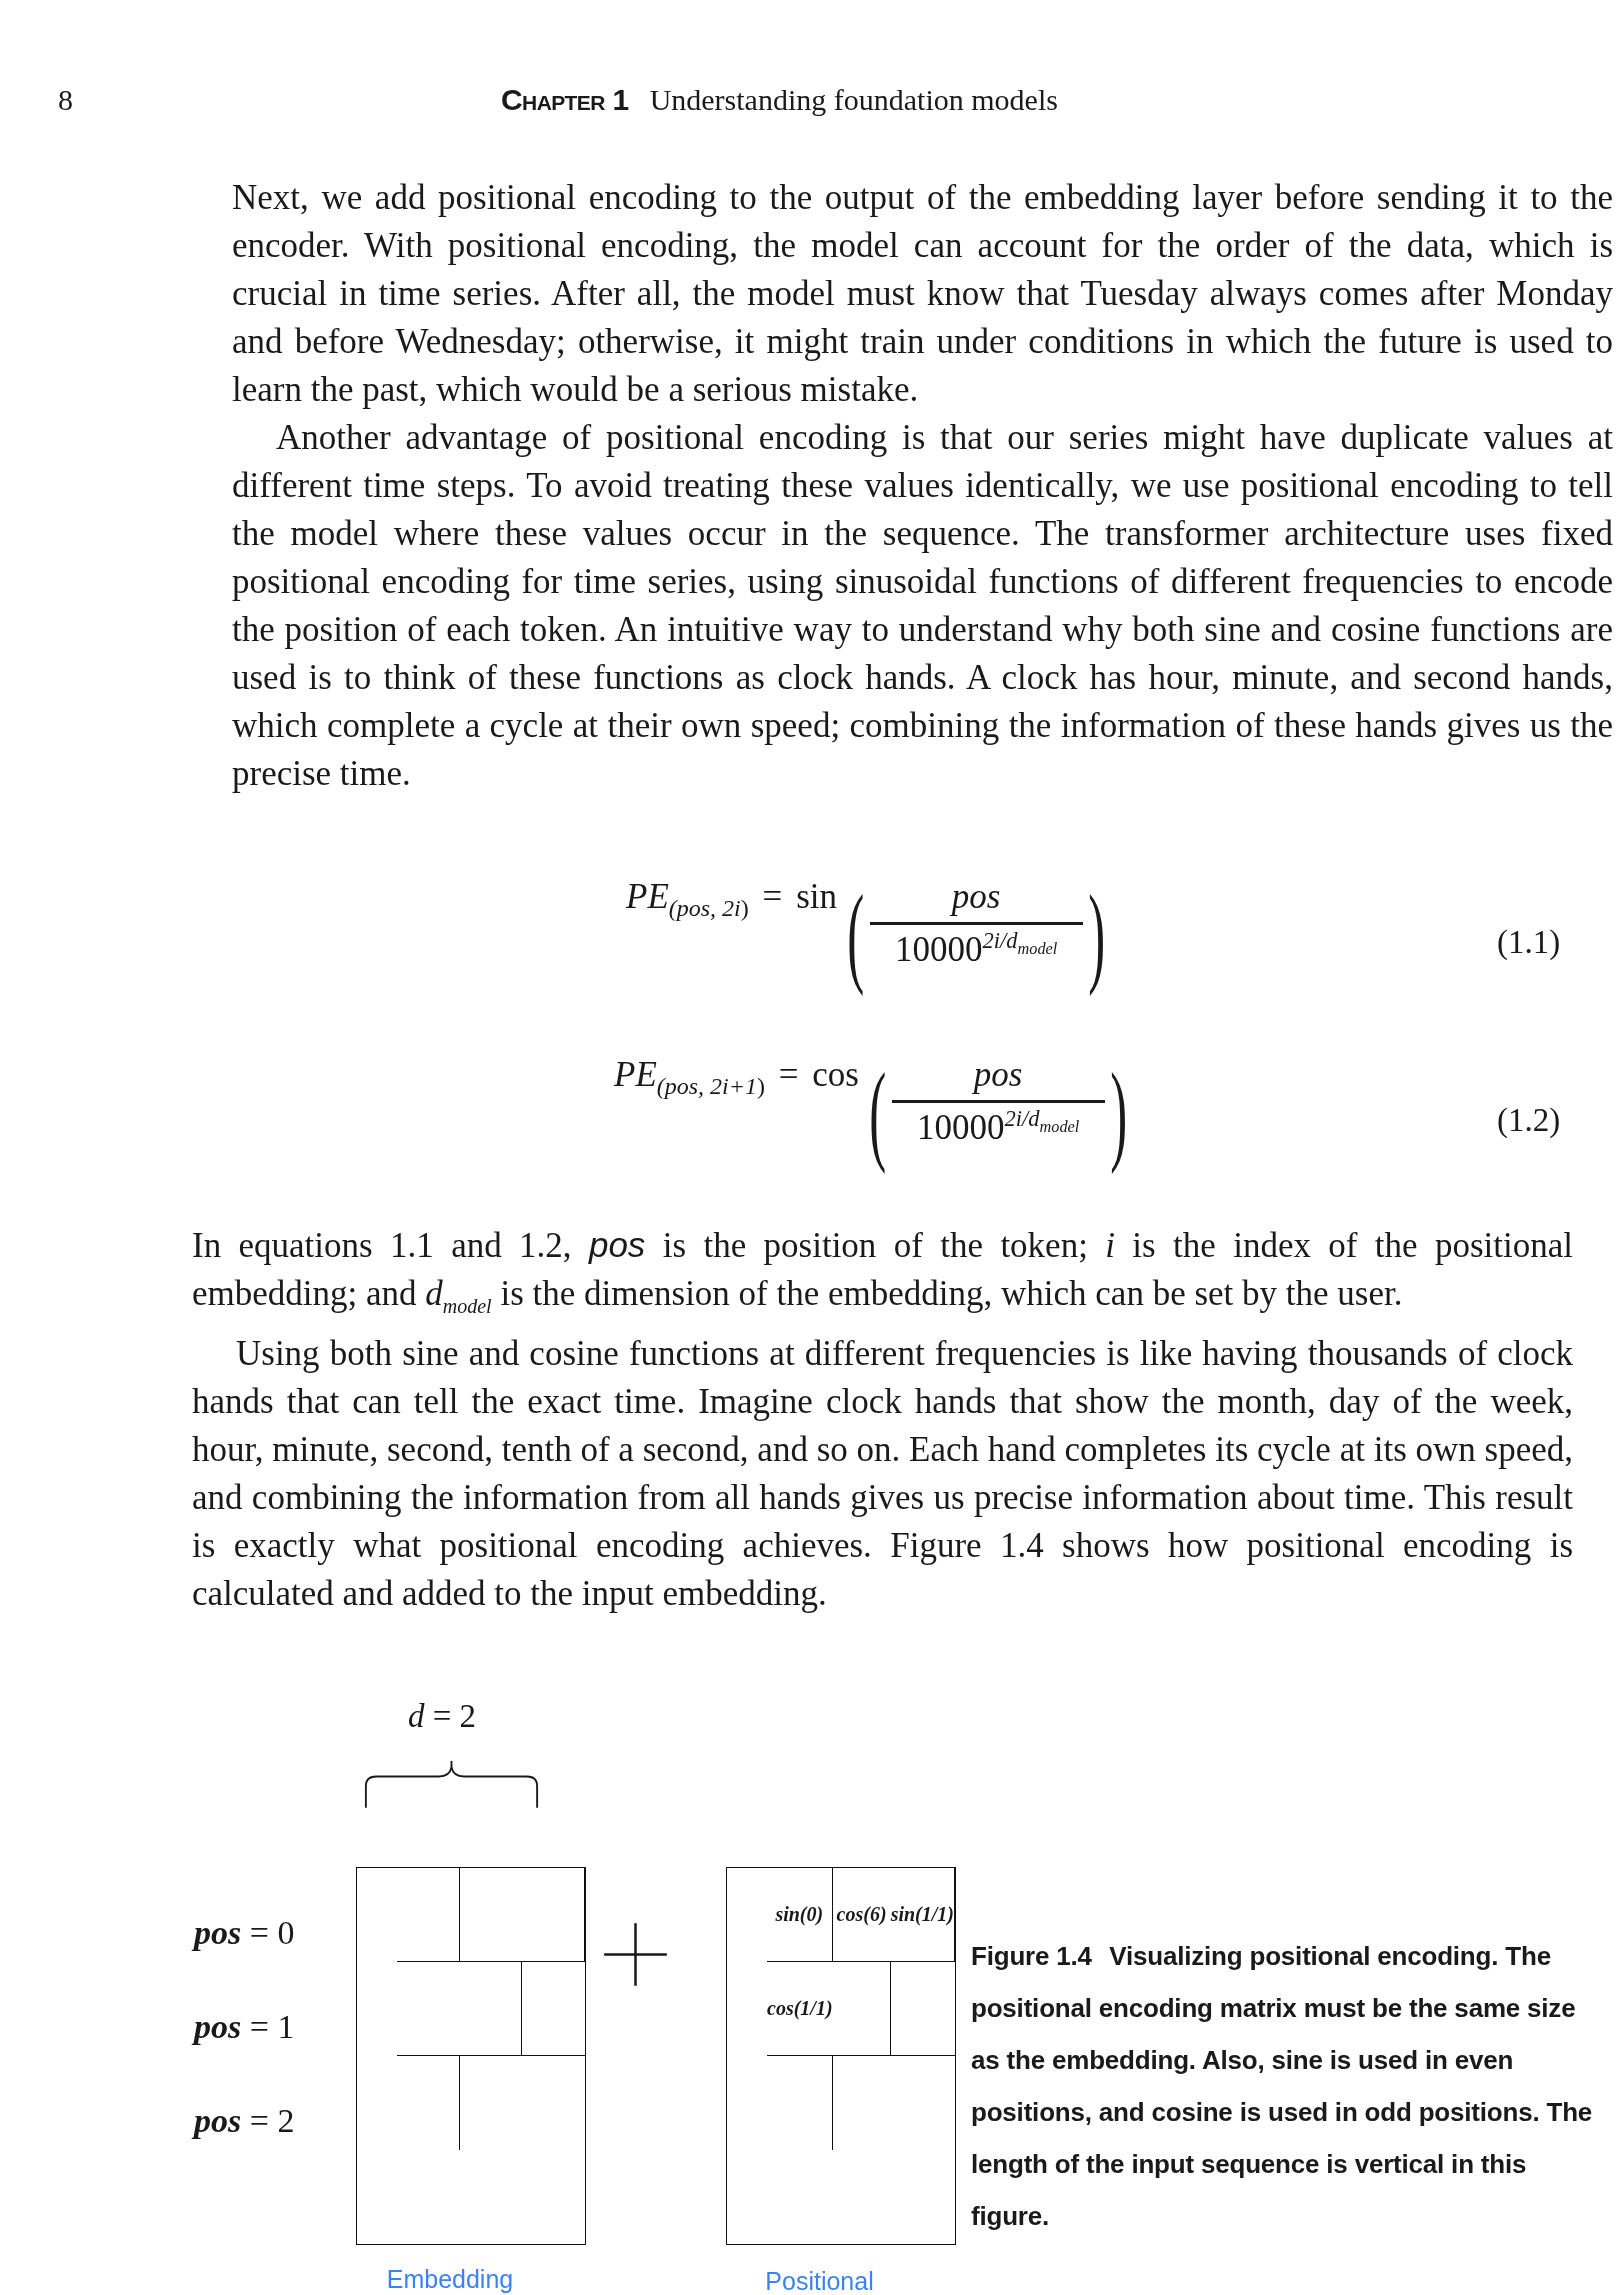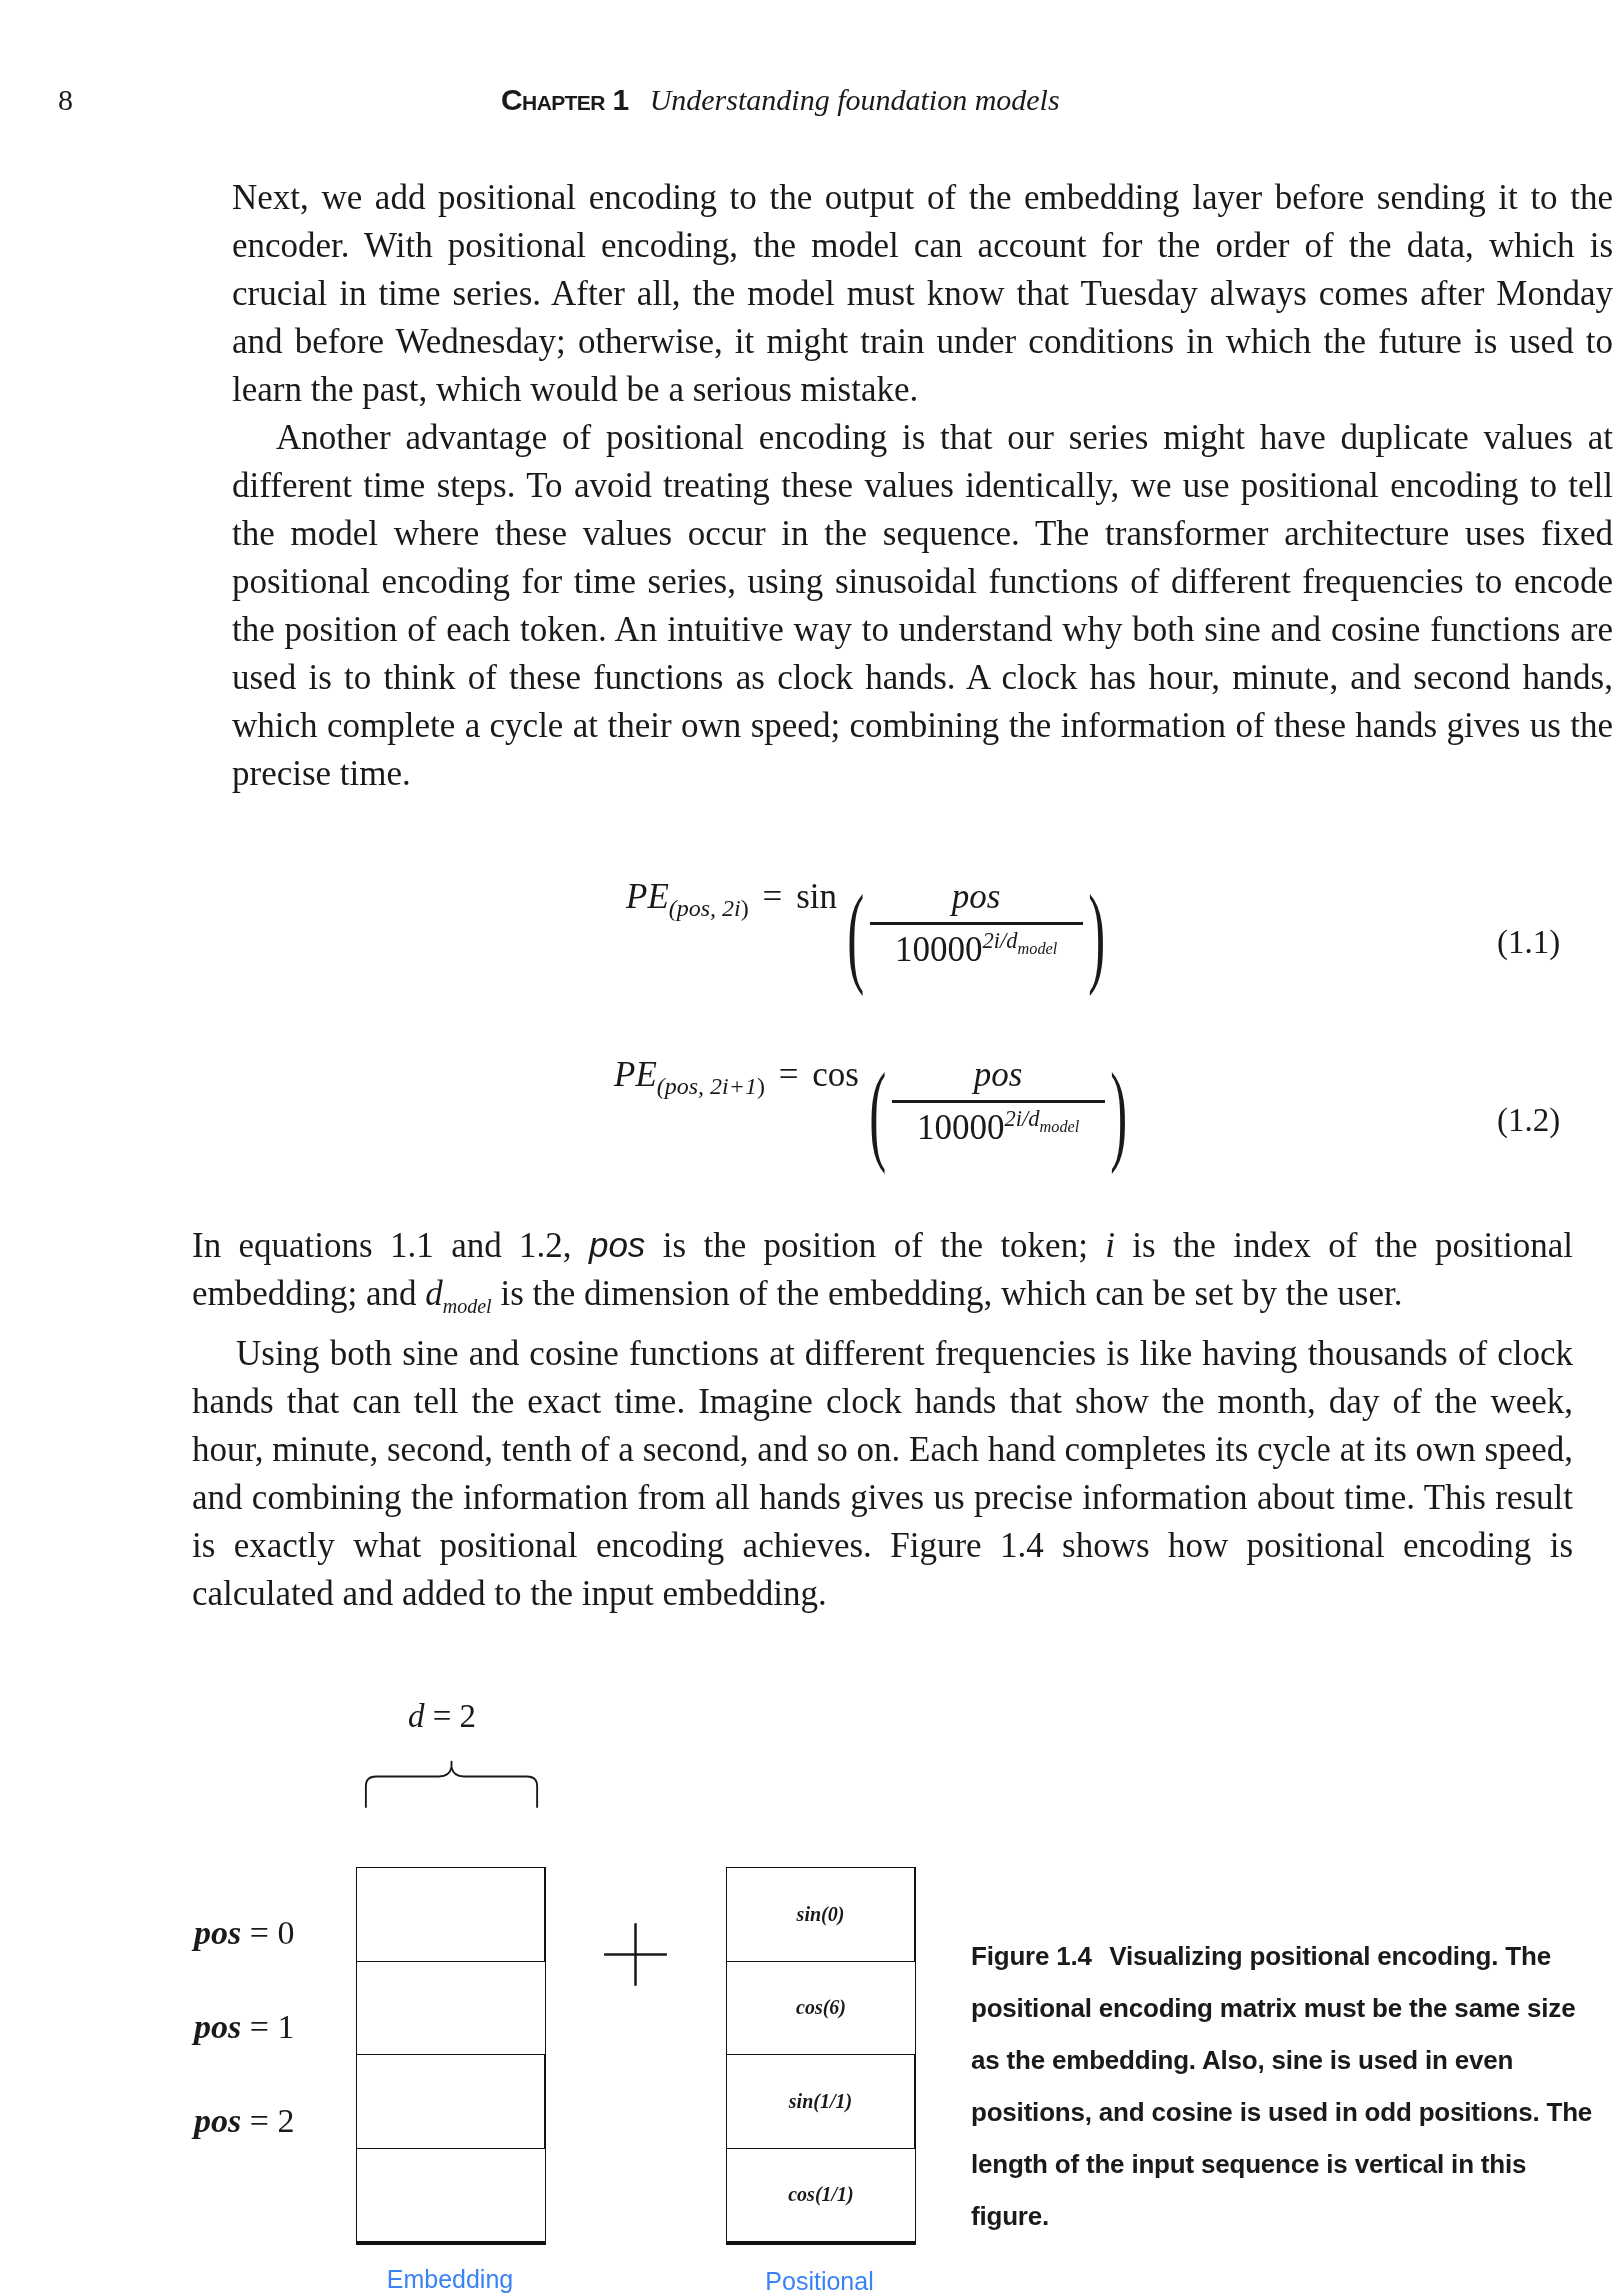--- a/index.html
+++ b/index.html
@@ -3,21 +3,21 @@
 <meta charset="utf-8">
 <style>
   html, body { margin: 0; padding: 0; background: #ffffff; }
   body { width: 1623px; height: 2295px; position: relative; overflow: hidden; color: #1a1a1a; }
   .serif { font-family: "Liberation Serif", "DejaVu Serif", serif; }
   .sans { font-family: "Liberation Sans", "DejaVu Sans", sans-serif; }
 
   #page-number { position: absolute; left: 58px; top: 83px; font-size: 30px; }
   #running-head { position: absolute; left: 501px; top: 83px; font-size: 30px; white-space: nowrap; }
   #running-head .ch { font-family: "Liberation Sans", sans-serif; font-weight: bold; font-variant: small-caps; letter-spacing: -0.6px; }
-  #running-head .title { font-style: italic; margin-left: 21px; }
+  #running-head .title { margin-left: 21px; }
 
   .body-text { position: absolute; left: 192px; width: 1381px; font-size: 35px; line-height: 48px; text-align: justify; }
   .body-text p { margin: 0; }
   .body-text p.indent { text-indent: 44px; }
 
   #block1 { top: 174px; margin-left: 40px; }
   #block2 { top: 1221px; }
 
   .equation { position: absolute; left: 0; width: 1623px; height: 125px; font-size: 35px; }
   .eq-main { position: absolute; display: flex; align-items: flex-start; white-space: nowrap; }
@@ -38,21 +38,21 @@
   .dmodel { font-style: italic; }
   .dmodel sub { font-size: 20px; }
 
   
   #figure { position: absolute; left: 1px; top: 1679px; width: 1623px; height: 617px; }
   .d-label { position: absolute; left: 407px; top: 19px; font-size: 33px; font-style: italic; }
   .d-label .up { font-style: normal; }
   .brace { position: absolute; left: 363px; top: 63px; }
   .pos-label { position: absolute; left: 193px; font-size: 34px; font-weight: bold; font-style: italic; white-space: nowrap; }
   .pos-label .eqv { font-style: normal; font-weight: normal; }
-  .matrix { position: absolute; border: 1.9px solid #111; display: grid; grid-template-columns: 1fr; grid-template-rows: repeat(4, 1fr); }
+  .matrix { position: absolute; border: 1.9px solid #111; display: grid; grid-template-columns: 1fr 1fr 1fr; grid-template-rows: repeat(4, 1fr); padding-left: 40px; }
   .matrix .cell { border-right: 1.3px solid #111; border-bottom: 1.3px solid #111; display: flex; align-items: center; justify-content: center; font-size: 20px; font-weight: bold; font-style: italic; white-space: nowrap; }
   .matrix .cell:nth-child(2n) { border-right: none; }
   .matrix .cell:nth-last-child(-n+2) { border-bottom: none; }
   #matrix-embedding { left: 355px; top: 188px; width: 188px; height: 376px; }
   #matrix-pe { left: 725px; top: 188px; width: 188px; height: 376px; }
   .plus { position: absolute; left: 600px; top: 241px; }
   .matrix-caption { position: absolute; font-size: 25px; text-align: center; color: #3b82f6; }
   #caption-embedding { left: 355px; width: 188px; top: 586px; }
   #caption-pe { left: 693px; width: 251px; top: 586px; line-height: 33px; }
 

